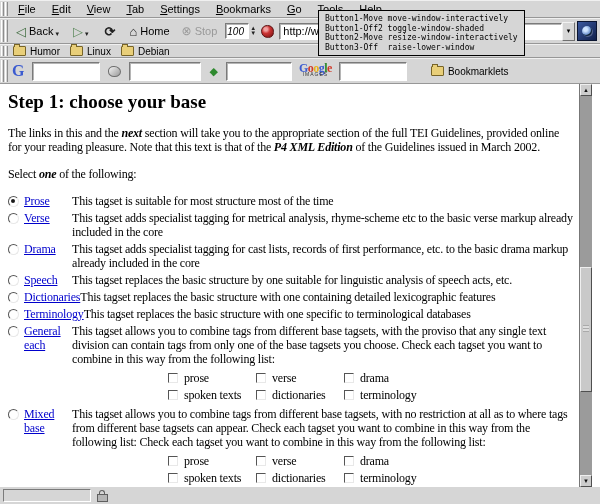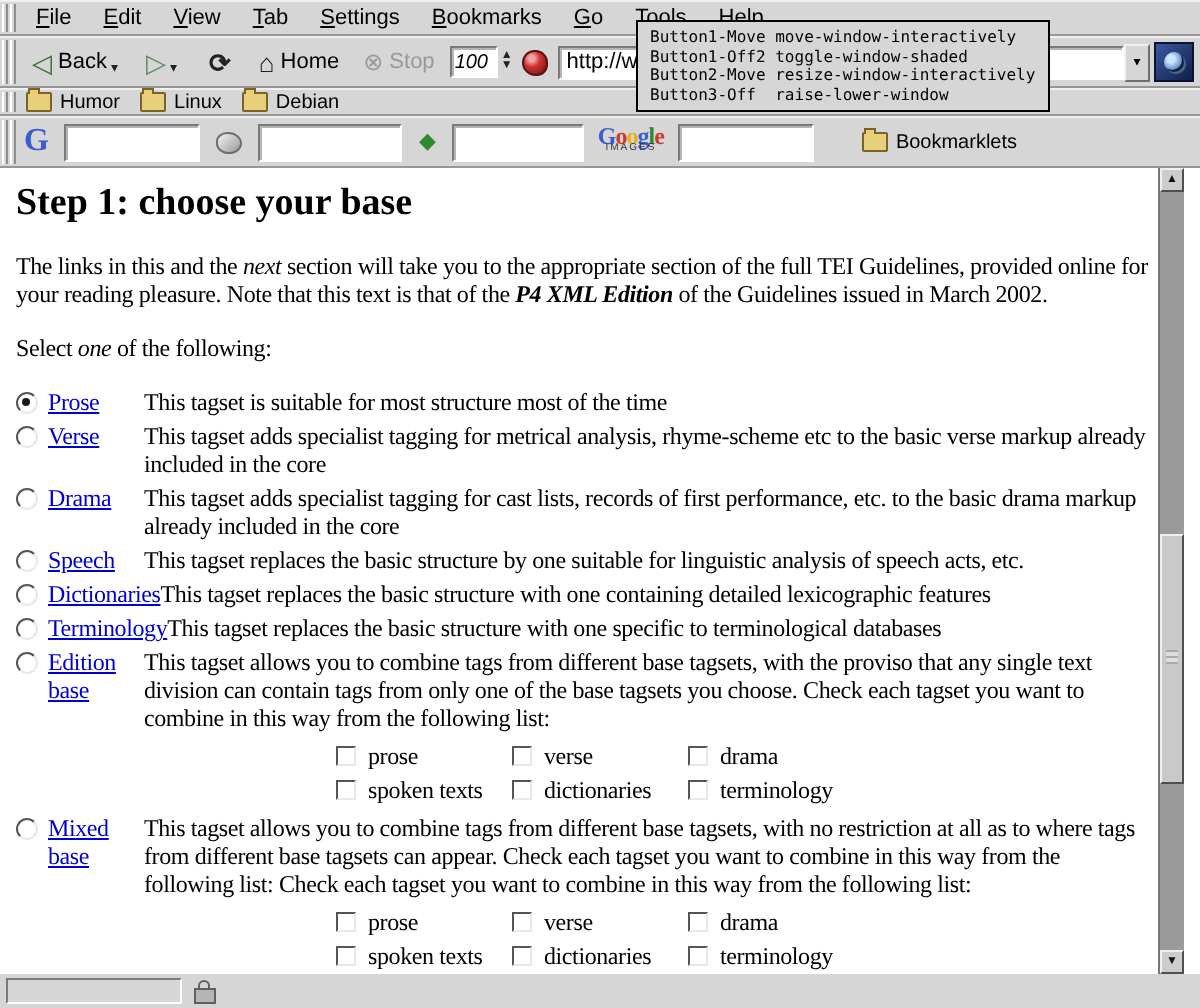--- a/index.html
+++ b/index.html
@@ -67,21 +67,21 @@
   .wm-tip{position:absolute;left:318px;top:10px;z-index:50;background:#d6d6d6;border:1px solid #000;
           padding:3px 6px;font-family:"DejaVu Sans Mono",monospace;font-size:8px;line-height:9.5px;
           white-space:pre;color:#000;}
 
   
   .content{position:absolute;left:0;top:84px;width:587px;height:403px;background:#fff;overflow:hidden;
            box-sizing:border-box;padding:4px 12px 0 8px;color:#000;
            font-family:"Liberation Serif",serif;font-size:12px;line-height:14px;letter-spacing:-0.2px;}
   .content h1{font-size:19px;line-height:21px;margin:3px 0 14px 0;font-weight:bold;letter-spacing:0;}
   .content p{margin:0 0 13px 0;max-width:566px;}
-  .italic{font-style:italic;}
+  .italic{font-style:italic;font-weight:bold;}
   .bold-italic{font-style:italic;font-weight:bold;}
   a.opt-link{color:#0000cc;text-decoration:underline;}
   .opt-row{display:flex;margin-bottom:3px;}
   .opt-label{flex:0 0 64px;display:flex;align-items:flex-start;gap:5px;}
   .opt-desc{flex:1;}
   .radio{flex:none;width:9px;height:9px;margin-top:2px;border-radius:50%;background:#fff;
          border:1px solid;border-color:#555 #e8e8e8 #e8e8e8 #555;position:relative;}
   .radio.checked::after{content:"";position:absolute;left:2px;top:2px;width:4px;height:4px;border-radius:50%;background:#1a1a1a;}
   .cb-grid{display:grid;grid-template-columns:88px 88px 92px;row-gap:3px;margin:5px 0 2px 96px;}
   .cb-item{display:flex;align-items:center;gap:6px;}
@@ -245,21 +245,21 @@
       <div class="opt-row">
         <div class="opt-label">
             <span class="radio"></span>
             <a class="opt-link">Terminology</a>
           </div>
         <div class="opt-desc">This tagset replaces the basic structure with one specific to terminological databases</div>
       </div>
       <div class="opt-row">
         <div class="opt-label">
             <span class="radio"></span>
-            <a class="opt-link">Edition base</a>
+            <a class="opt-link">General each</a>
           </div>
         <div class="opt-desc"><span>This tagset allows you to combine tags from different base tagsets, with the proviso that any single text division can contain tags from only one of the base tagsets you choose. Check each tagset you want to combine in this way from the following list:</span>
           <div class="cb-grid">
             <span class="cb-item">
                 <span class="checkbox"></span>
                 <span>prose</span>
               </span>
             <span class="cb-item">
                 <span class="checkbox"></span>
                 <span>verse</span>

